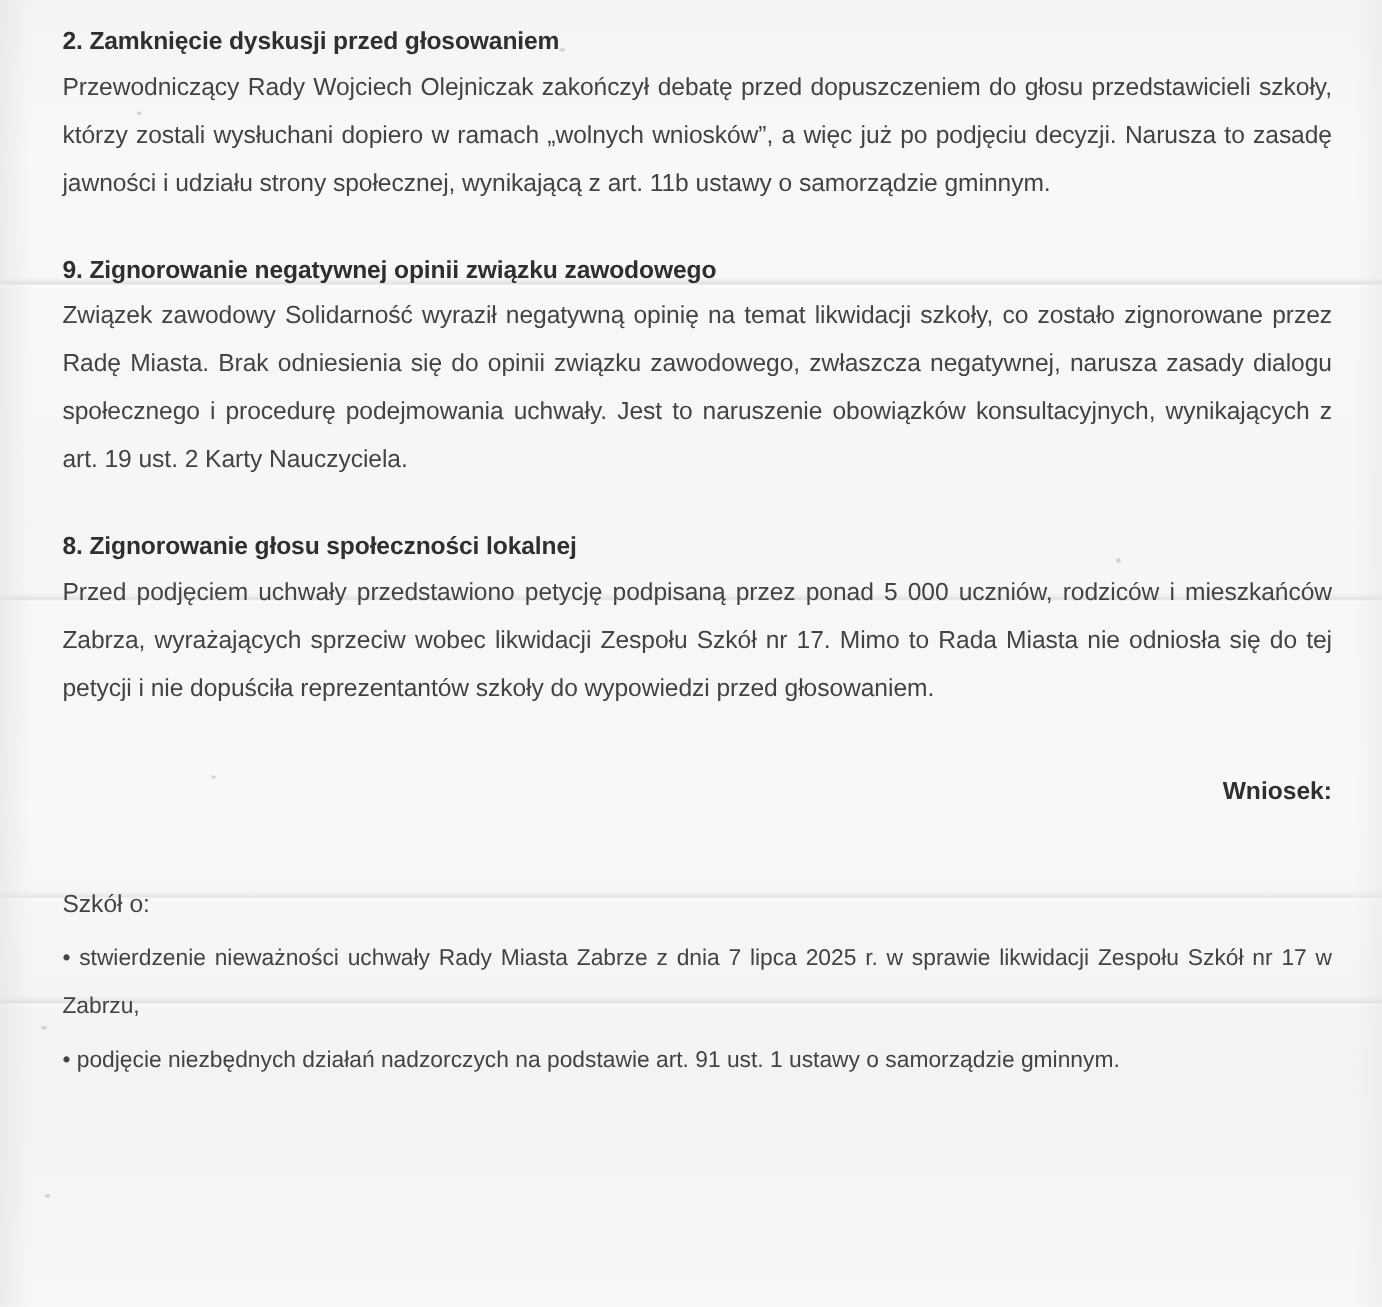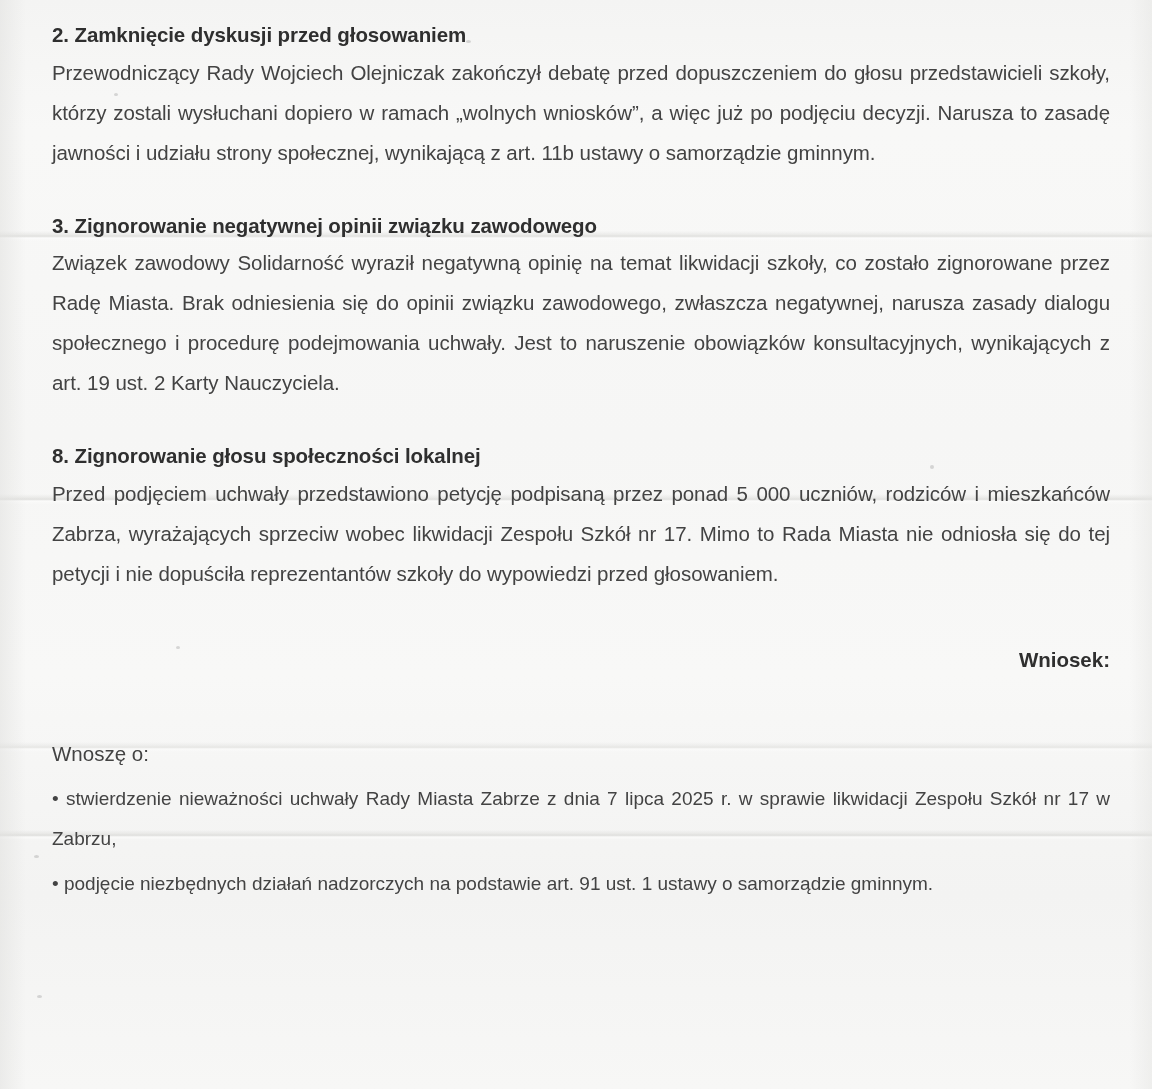--- a/index.html
+++ b/index.html
@@ -137,31 +137,31 @@
   <span class="speck" style="left:37px;  top:995px; width:5px; height:3px;"></span>
 
   <div class="content">
 
     <section class="section sec-gap-2">
       <h2 class="section-heading">2. Zamknięcie dyskusji przed głosowaniem</h2>
       <p class="body-text last-line-left">Przewodniczący Rady Wojciech Olejniczak zakończył debatę przed dopuszczeniem do głosu przedstawicieli szkoły, którzy zostali wysłuchani dopiero w ramach „wolnych wniosków”, a więc już po podjęciu decyzji. Narusza to zasadę jawności i udziału strony społecznej, wynikającą z art. 11b ustawy o samorządzie gminnym.</p>
     </section>
 
     <section class="section sec-gap-3">
-      <h2 class="section-heading">3. Zignorowanie negatywnej opinii związku zawodowego</h2>
+      <h2 class="section-heading">9. Zignorowanie negatywnej opinii związku zawodowego</h2>
       <p class="body-text last-line-left">Związek zawodowy Solidarność wyraził negatywną opinię na temat likwidacji szkoły, co zostało zignorowane przez Radę Miasta. Brak odniesienia się do opinii związku zawodowego, zwłaszcza negatywnej, narusza zasady dialogu społecznego i procedurę podejmowania uchwały. Jest to naruszenie obowiązków konsultacyjnych, wynikających z art. 19 ust. 2 Karty Nauczyciela.</p>
     </section>
 
     <section class="section sec-gap-4">
       <h2 class="section-heading">8. Zignorowanie głosu społeczności lokalnej</h2>
       <p class="body-text last-line-left">Przed podjęciem uchwały przedstawiono petycję podpisaną przez ponad 5 000 uczniów, rodziców i mieszkańców Zabrza, wyrażających sprzeciw wobec likwidacji Zespołu Szkół nr 17. Mimo to Rada Miasta nie odniosła się do tej petycji i nie dopuściła reprezentantów szkoły do wypowiedzi przed głosowaniem.</p>
     </section>
 
     <h3 class="centered-heading">Wniosek:</h3>
 
     <div class="request-block">
-      <p class="plain-line">Wnoszę o:</p>
+      <p class="plain-line">Szkół o:</p>
       <p class="bullet-item">• stwierdzenie nieważności uchwały Rady Miasta Zabrze z dnia 7 lipca 2025 r. w sprawie likwidacji Zespołu Szkół nr 17 w Zabrzu,</p>
       <p class="bullet-item">• podjęcie niezbędnych działań nadzorczych na podstawie art. 91 ust. 1 ustawy o samorządzie gminnym.</p>
     </div>
 
   </div>
 </div>
 
 </body></html>

